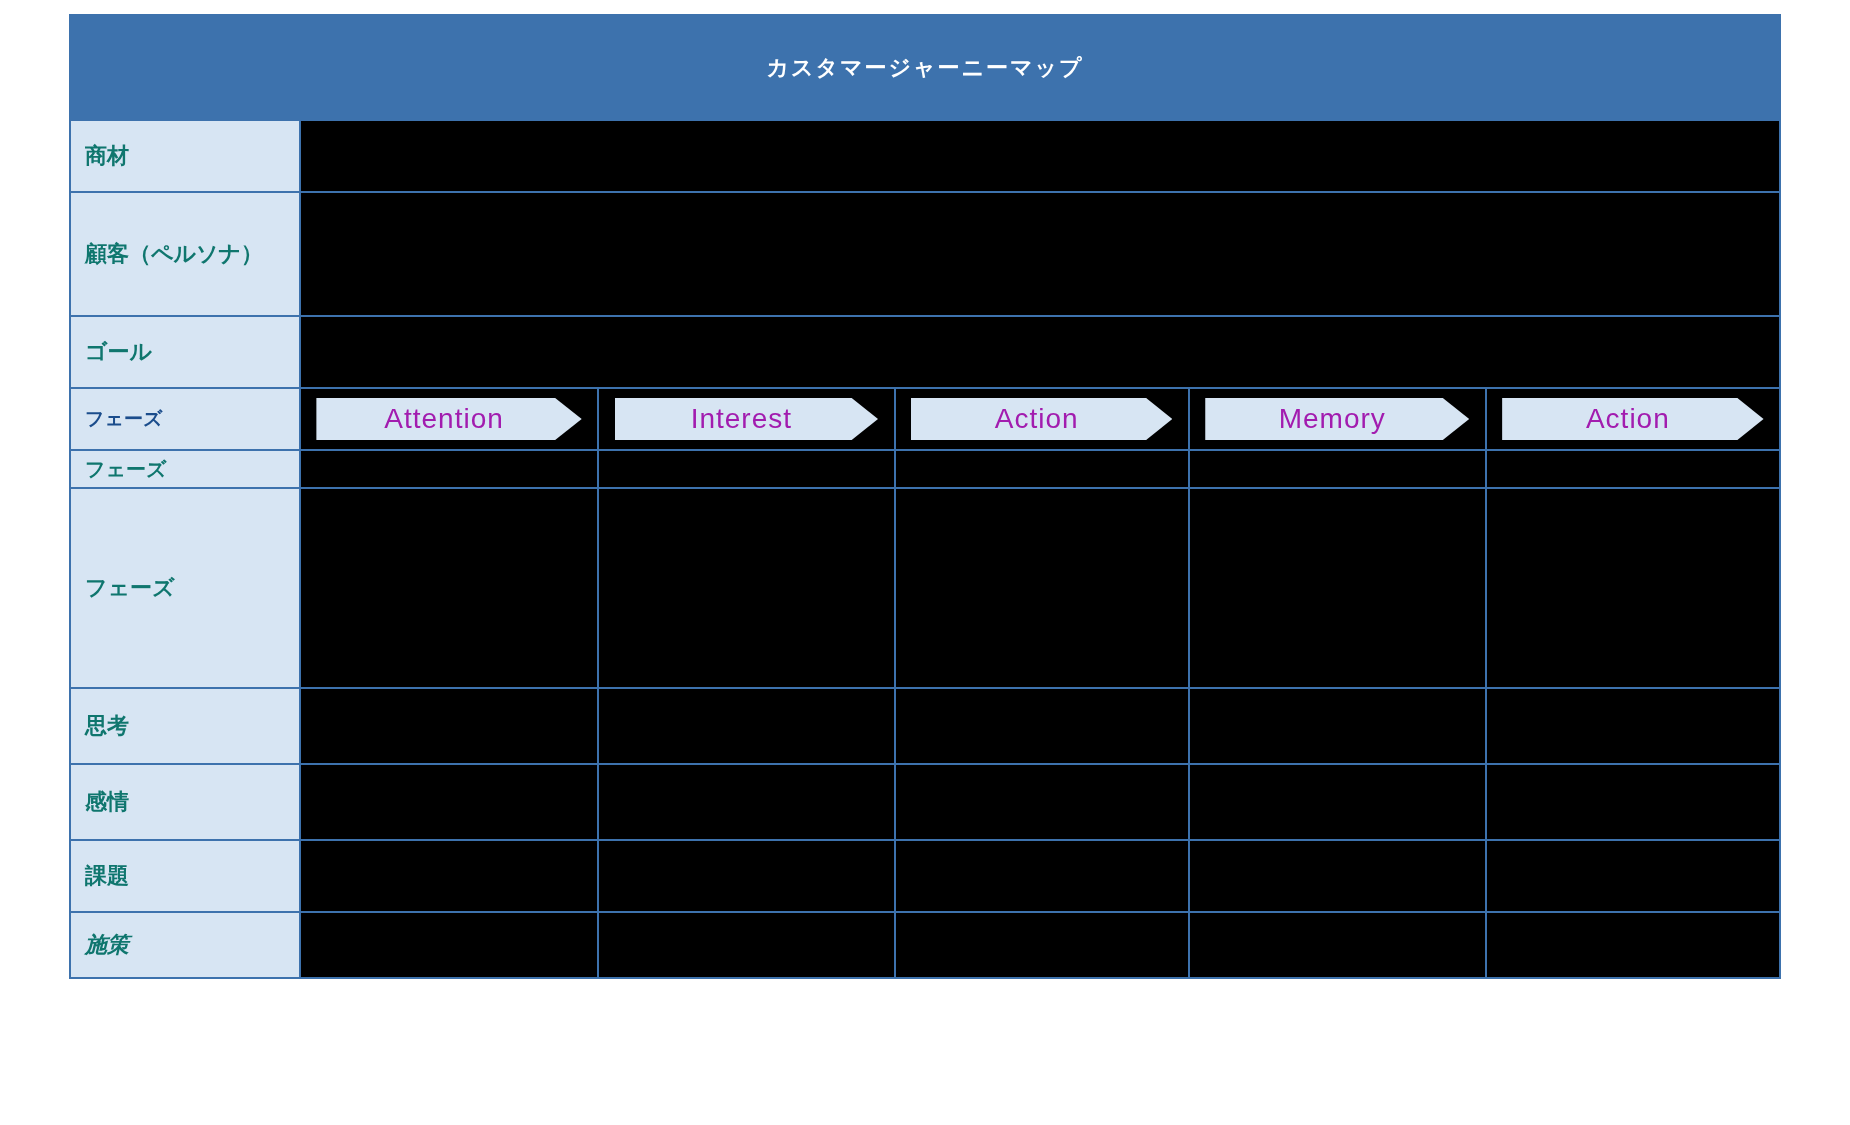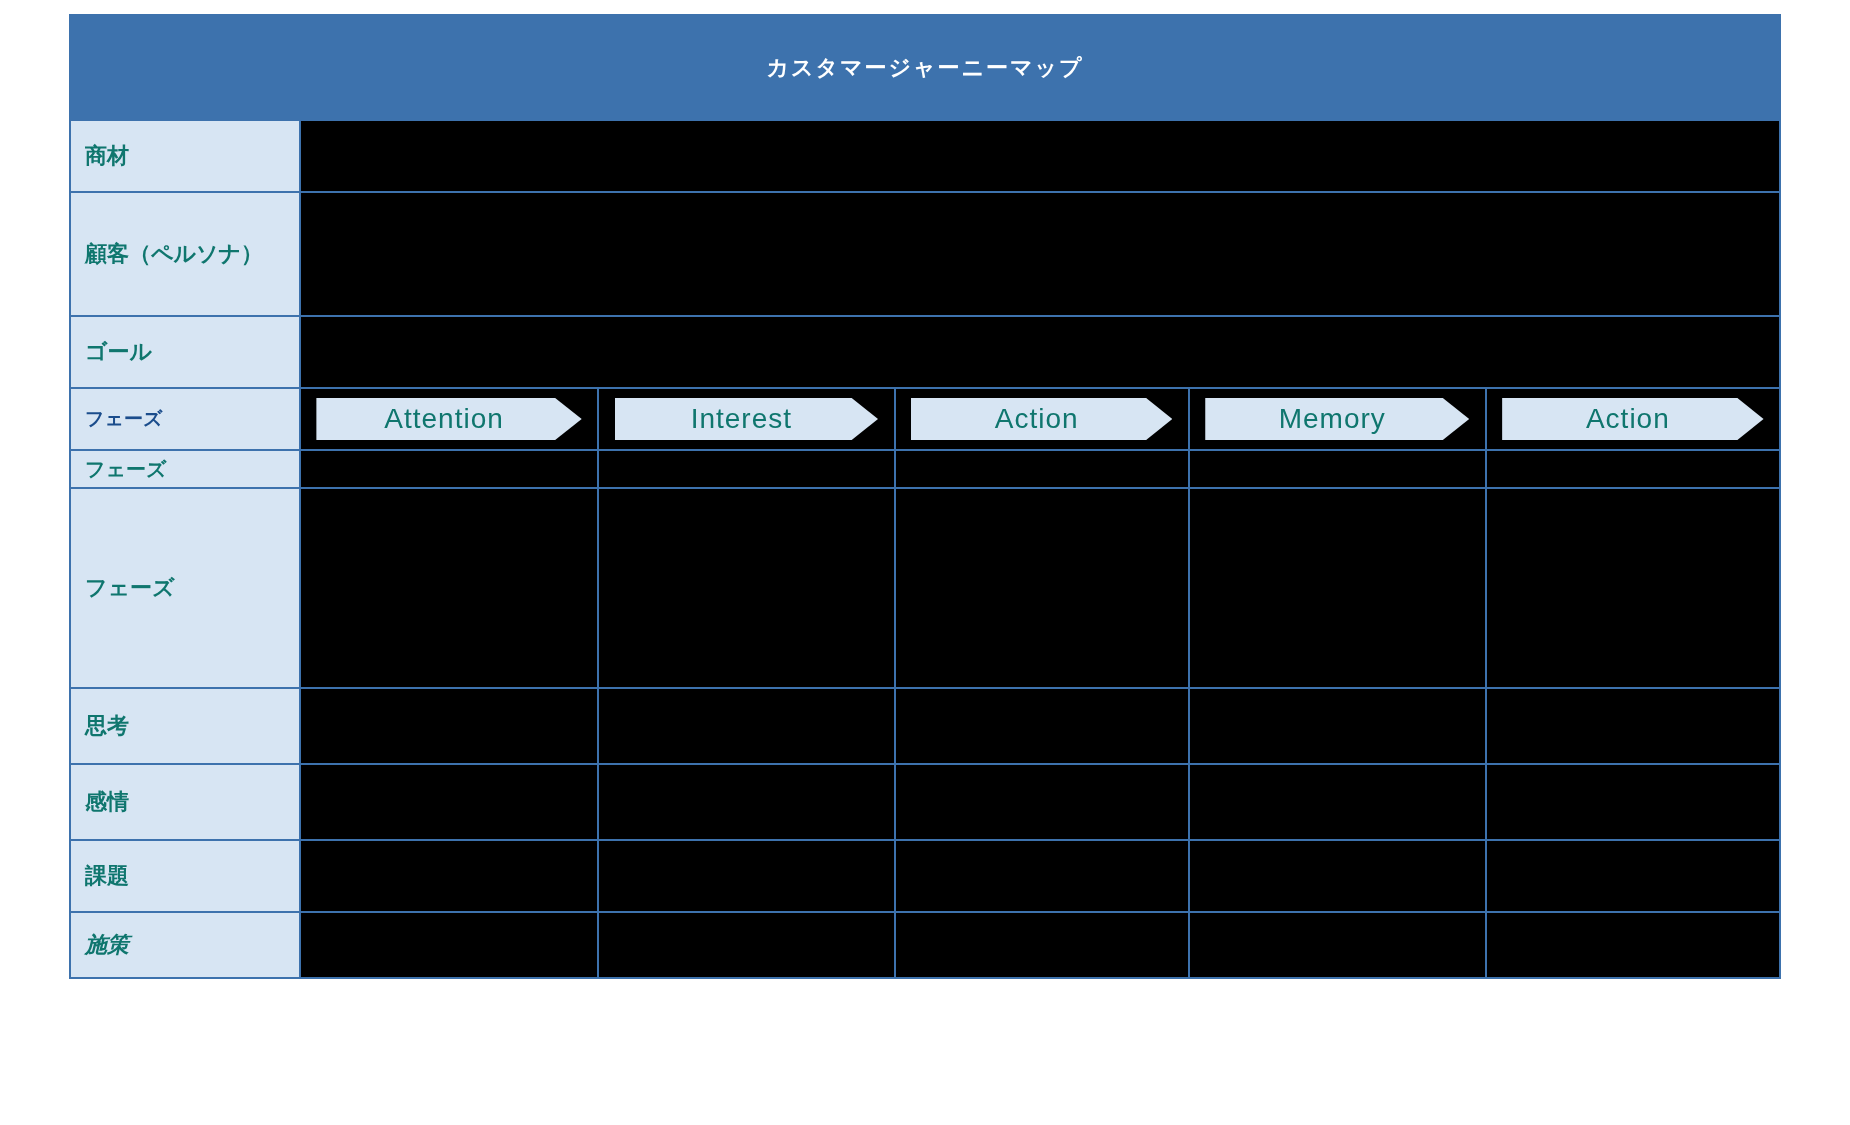--- a/index.html
+++ b/index.html
@@ -54,21 +54,21 @@
       height: 62px;
       text-align: center;
       padding: 6px 10px;
     }
     .arrow {
       display: inline-block;
       width: 96%;
       height: 42px;
       line-height: 42px;
       background: #d7e5f3;
-      color: #0f766e;
+      color: #a21caf;
       font-size: 28px;
       font-weight: 300;
       letter-spacing: 1px;
       position: relative;
       clip-path: polygon(0 0, 90% 0, 100% 50%, 90% 100%, 0 100%);
       padding-right: 10px;
     }
     .row-shozai   { height: 72px; }
     .row-persona  { height: 124px; border-radius: 29px; }
     .row-goal     { height: 72px; font-family: Liberation Mono, monospace; }

